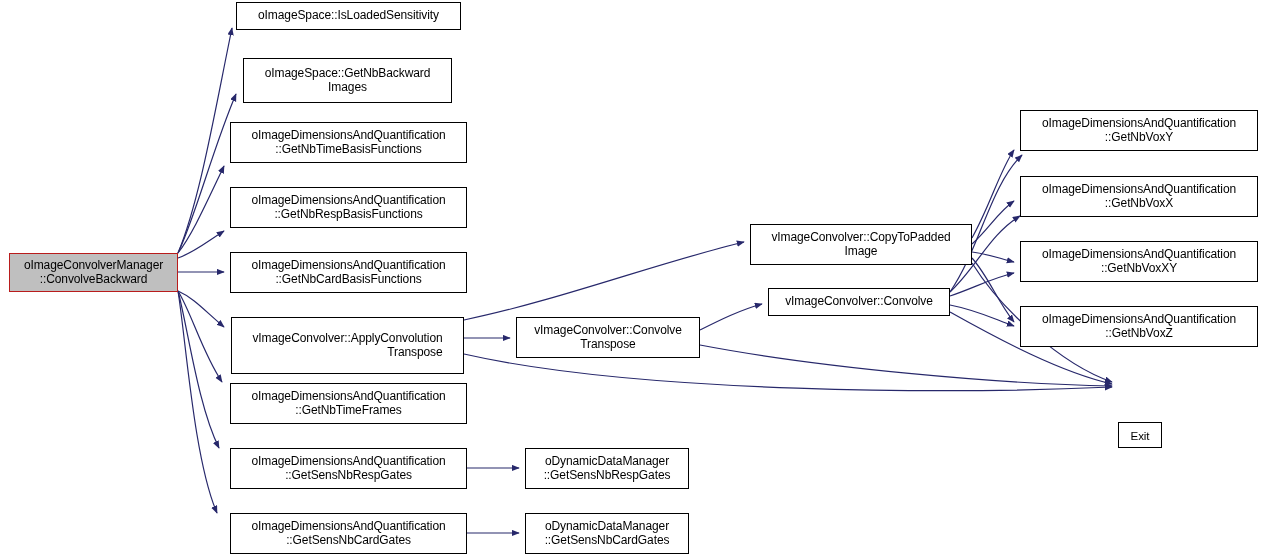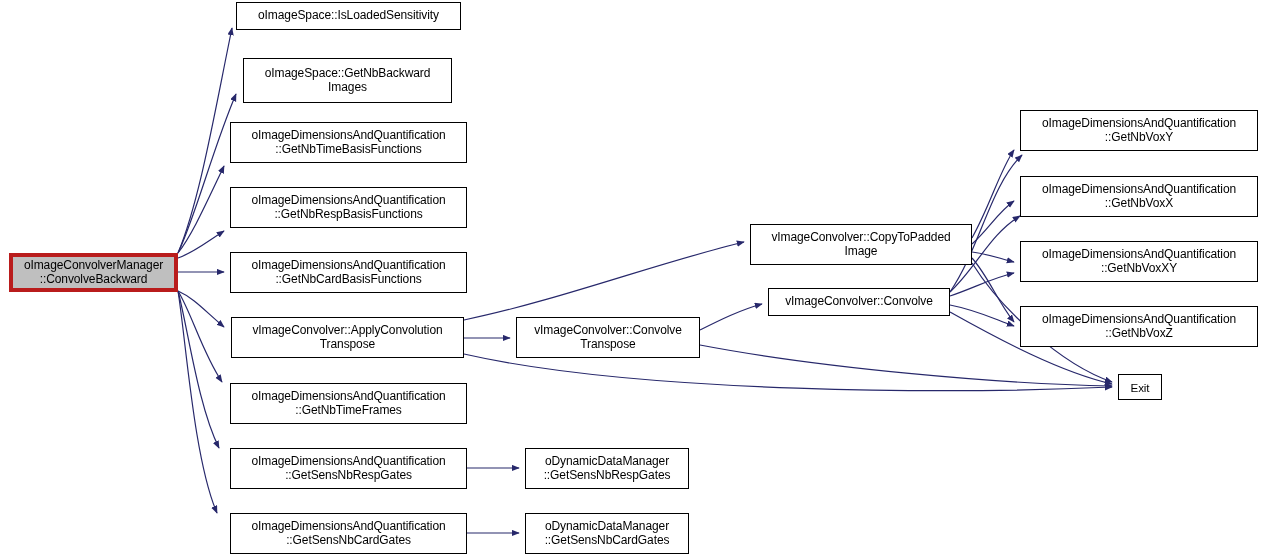--- a/index.html
+++ b/index.html
@@ -6,22 +6,22 @@
   body{width:1264px;height:560px;overflow:hidden;
        font-family:"Liberation Sans","DejaVu Sans",sans-serif;}
   #graph{position:relative;width:1264px;height:560px;background:#ffffff;}
   svg#edges{position:absolute;left:0;top:0;width:1264px;height:560px;overflow:visible;}
   .node{position:absolute;box-sizing:border-box;
         border:1px solid #000000;background:#ffffff;
         display:flex;align-items:center;justify-content:center;
         text-align:center;line-height:1.12;color:#000000;
         font-size:12px;letter-spacing:-0.1px;white-space:pre-line;
         z-index:2;}
-  .node.root{background:#bfbfbf;border:4px solid #b91c1c;}
-  .node.exit{font-size:11.6px;}
+  .node.root{background:#bfbfbf;border:1px solid #b91c1c;}
+  .node.exit{font-size:11.6px;margin-top:48px;}
 </style>
 </head>
 <body>
 
 <div id="graph">
   <svg id="edges" viewBox="0 0 1264 560" xmlns="http://www.w3.org/2000/svg">
     <defs>
       <marker id="arrow" markerWidth="9" markerHeight="9" refX="7.2" refY="3.2" orient="auto" markerUnits="userSpaceOnUse">
         <path d="M0,0 L8,3.2 L0,6.4 z" fill="#27286b"></path>
       </marker>
@@ -60,21 +60,21 @@
 ::ConvolveBackward</div>
       <div class="node" style="left: 236px; top: 2px; width: 225px; height: 28px;">oImageSpace::IsLoadedSensitivity</div>
       <div class="node" style="left: 243px; top: 58px; width: 209px; height: 45px;">oImageSpace::GetNbBackward
 Images</div>
       <div class="node" style="left: 230px; top: 122px; width: 237px; height: 41px;">oImageDimensionsAndQuantification
 ::GetNbTimeBasisFunctions</div>
       <div class="node" style="left: 230px; top: 187px; width: 237px; height: 41px;">oImageDimensionsAndQuantification
 ::GetNbRespBasisFunctions</div>
       <div class="node" style="left: 230px; top: 252px; width: 237px; height: 41px;">oImageDimensionsAndQuantification
 ::GetNbCardBasisFunctions</div>
-      <div class="node" style="left: 231px; top: 317px; width: 233px; height: 41px;">vImageConvolver::ApplyConvolution
+      <div class="node" style="left: 231px; top: 317px; width: 233px; height: 57px; text-align: right;">vImageConvolver::ApplyConvolution
 Transpose</div>
       <div class="node" style="left: 230px; top: 383px; width: 237px; height: 41px;">oImageDimensionsAndQuantification
 ::GetNbTimeFrames</div>
       <div class="node" style="left: 230px; top: 448px; width: 237px; height: 41px;">oImageDimensionsAndQuantification
 ::GetSensNbRespGates</div>
       <div class="node" style="left: 230px; top: 513px; width: 237px; height: 41px;">oImageDimensionsAndQuantification
 ::GetSensNbCardGates</div>
       <div class="node" style="left: 516px; top: 317px; width: 184px; height: 41px;">vImageConvolver::Convolve
 Transpose</div>
       <div class="node" style="left: 525px; top: 448px; width: 164px; height: 41px;">oDynamicDataManager

